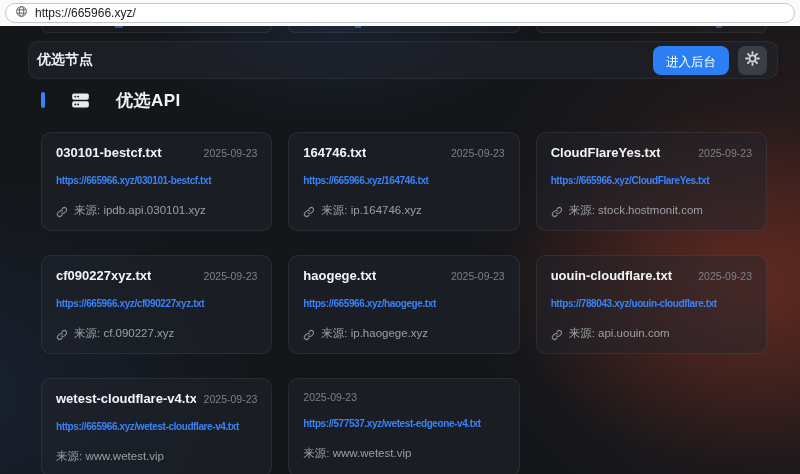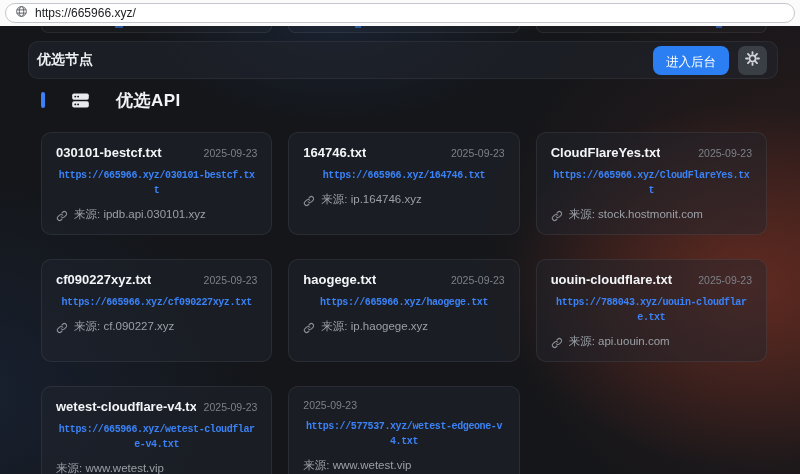--- a/index.html
+++ b/index.html
@@ -58,23 +58,23 @@
   
   .grid{margin:20px 33px 0 41px;display:grid;grid-template-columns:repeat(3,1fr);gap:24px 16px;}
   .card{
     background:rgba(34,38,46,0.45);border:1px solid rgba(255,255,255,0.07);
     border-radius:10px;padding:12px 14px;box-sizing:border-box;
   }
   .card-head{display:flex;justify-content:space-between;align-items:baseline;margin-bottom:8px;gap:8px;}
   .card-title{font-size:13px;font-weight:bold;color:#f3f5f7;white-space:nowrap;overflow:hidden;}
   .card-date{font-size:10.5px;color:#7c8187;flex-shrink:0;}
   .card-url{
-    font-family:Liberation Mono, monospace;
+    font-family:Liberation Sans, sans-serif;
     font-size:10px;letter-spacing:-0.4px;font-weight:bold;color:#3b82f6;
-    line-height:15px;word-break:break-all;margin-bottom:9px;cursor:pointer;text-align:center;
+    line-height:26px;word-break:break-all;margin-bottom:9px;cursor:pointer;
   }
   .card-src{display:flex;align-items:flex-end;gap:6px;font-size:11.5px;color:#9aa0a6;}
   .link-icon{display:flex;align-items:center;flex-shrink:0;}
 </style>
 </head>
 <body>
 
 <div class="browser-bar">
   <div class="url-pill">
     <span class="globe">

